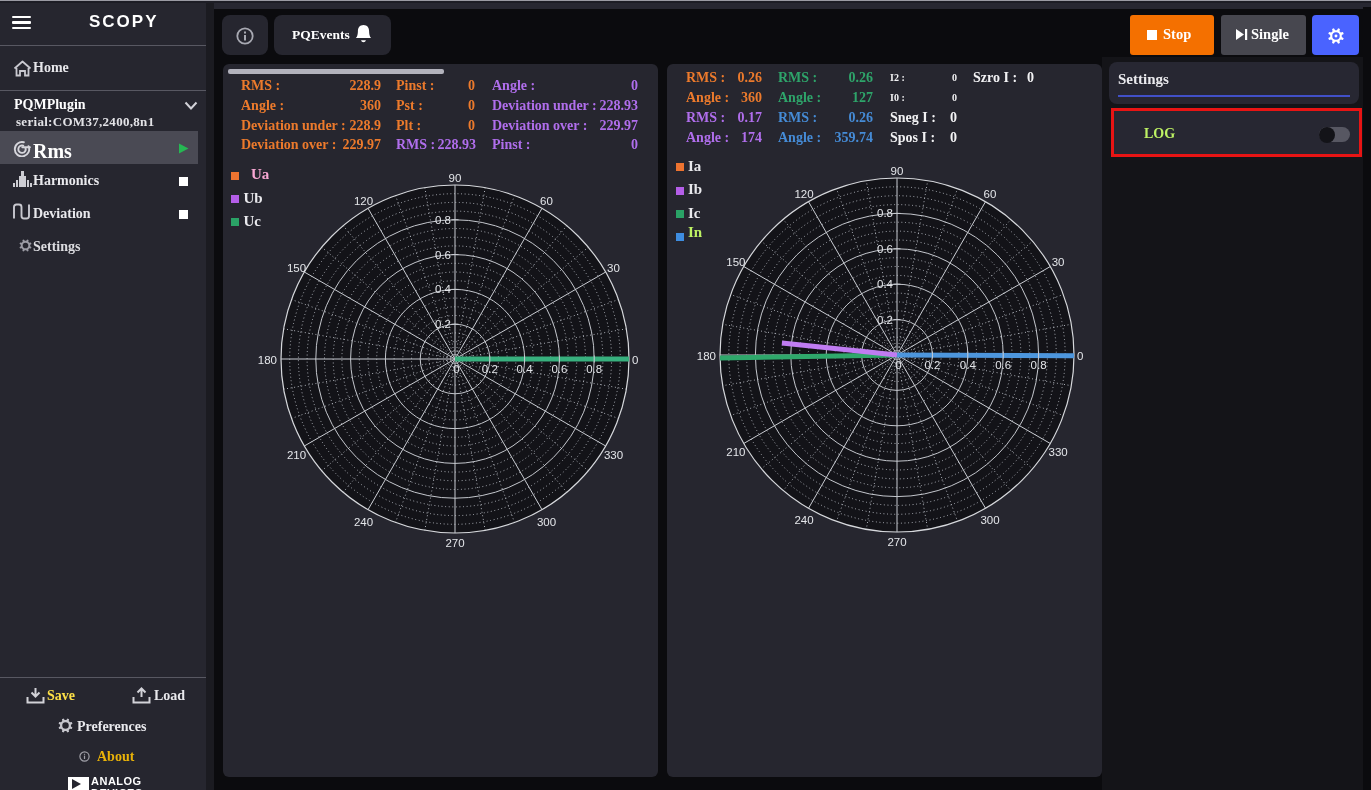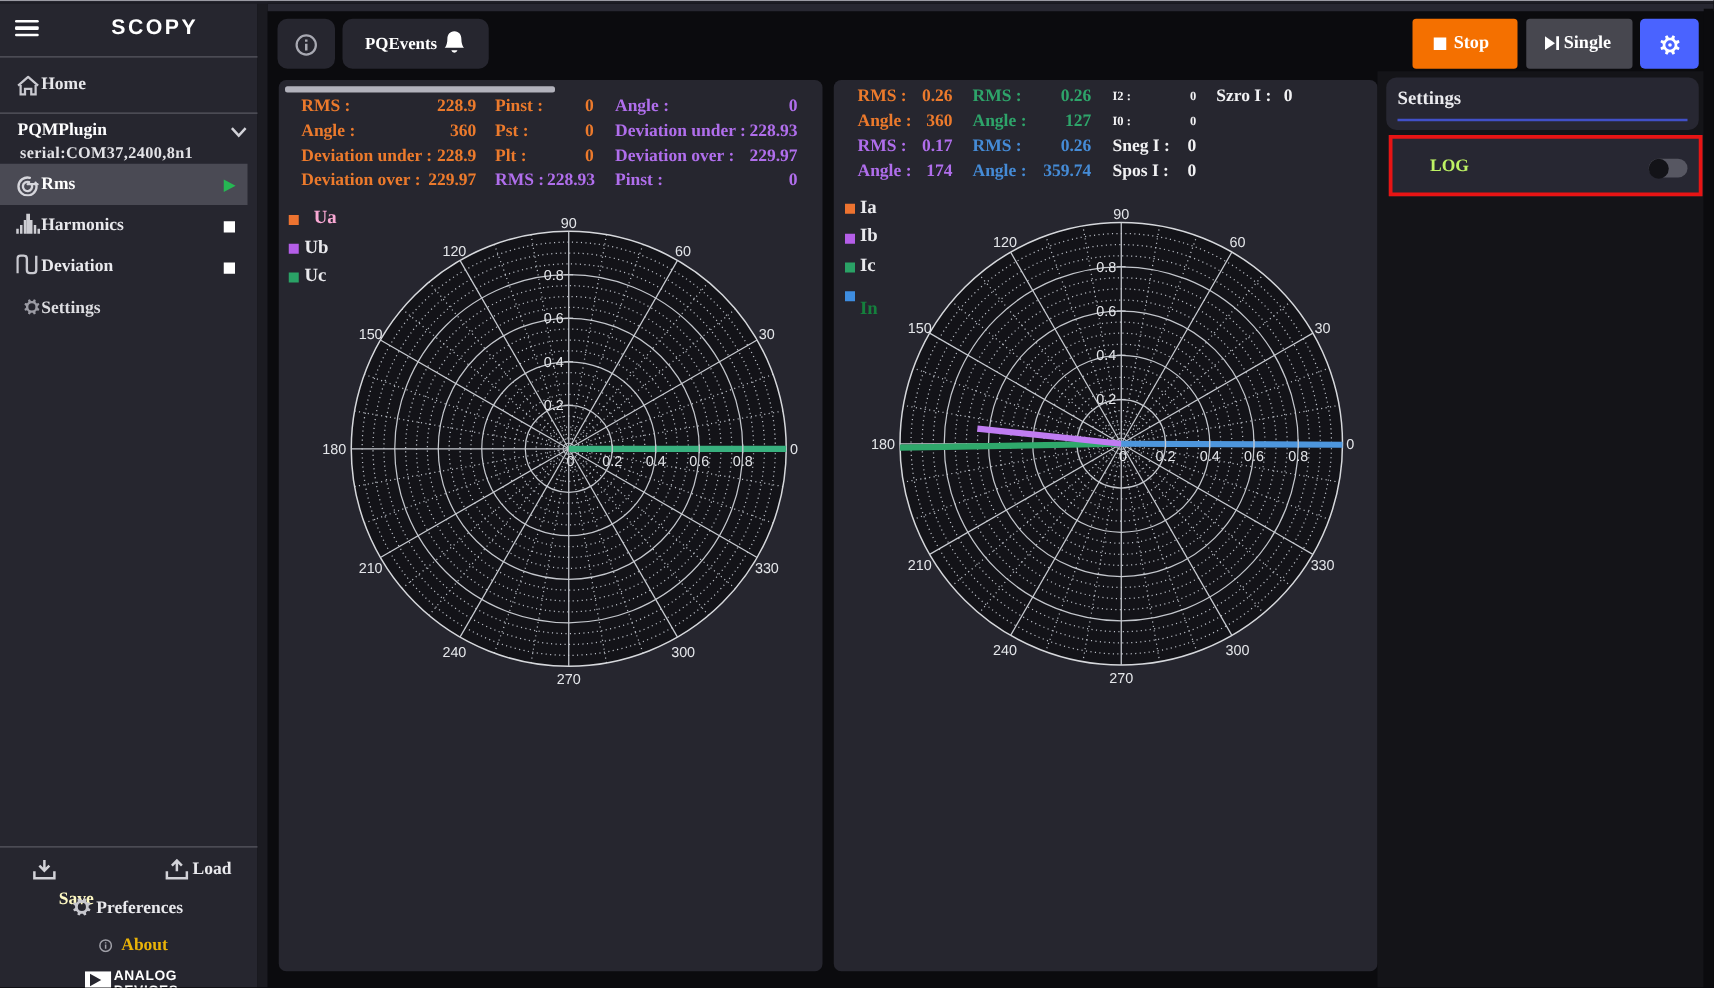--- a/index.html
+++ b/index.html
@@ -26,21 +26,21 @@
 <svg class="abs" style="left:184px;top:101px" width="14" height="10" viewBox="0 0 14 10">
 <path d="M1.5 1.5 L7 7.5 L12.5 1.5" fill="none" stroke="#d2d2d8" stroke-width="2"></path>
   </svg>
 <div class="abs" style="left:16px;top:113.5px;font:bold 13px 'Liberation Serif',serif;letter-spacing:0.3px;color:#e2e2e6">serial:COM37,2400,8n1</div>
 <div class="abs" style="left:0;top:131px;width:198px;height:33px;background:#4a4a54"></div>
 <svg class="abs" style="left:13px;top:139px" width="19" height="18" viewBox="0 0 19 18">
 <path d="M15.52 6.16 A7.2 7.2 0 1 1 10.86 2.25" fill="none" stroke="#d6d6dc" stroke-width="1.9" stroke-linecap="round" transform="translate(0,1)"></path>
 <path d="M12.48 7.93 A3.7 3.7 0 1 1 10.27 5.72" fill="none" stroke="#d6d6dc" stroke-width="1.9" stroke-linecap="round" transform="translate(0,1)"></path>
 <path d="M9.3 7.3 L16.9 7.3" fill="none" stroke="#d6d6dc" stroke-width="1.9" stroke-linecap="round" transform="translate(0,1)"></path>
 </svg>
-<div class="srow" style="top:140px;font-size:14px;color:#ffffff">Rms</div>
+<div class="srow" style="top:140px;font-size:20px;color:#ffffff">Rms</div>
 <svg class="abs" style="left:178px;top:142.5px" width="11" height="11" viewBox="0 0 11 11">
     <path d="M1 0.5 L10.5 5.5 L1 10.5 Z" fill="#26b753"></path>
   </svg>
 <div class="abs" style="left:13px;top:183px;width:2.2px;height:4px;background:#cdcdd3"></div>
 <div class="abs" style="left:15.8px;top:180px;width:2.2px;height:7px;background:#cdcdd3"></div>
 <div class="abs" style="left:18.6px;top:176px;width:2.2px;height:11px;background:#cdcdd3"></div>
 <div class="abs" style="left:21.4px;top:171px;width:2.2px;height:16px;background:#cdcdd3"></div>
 <div class="abs" style="left:24.2px;top:176px;width:2.2px;height:11px;background:#cdcdd3"></div>
 <div class="abs" style="left:27px;top:180px;width:2.2px;height:7px;background:#cdcdd3"></div>
 <div class="abs" style="left:29.8px;top:183px;width:2.2px;height:4px;background:#cdcdd3"></div>
@@ -53,21 +53,21 @@
 <div class="abs" style="left:178.5px;top:210px;width:9px;height:9px;background:#fff"></div>
 <svg class="abs" style="left:19px;top:239px" width="13" height="13" viewBox="0 0 24 24">
     <path d="M20.70 10.65 L23.10 9.00 L22.00 6.33 L19.13 6.85 L17.19 4.89 L17.72 2.03 L15.06 0.92 L13.40 3.31 L10.65 3.30 L9.00 0.90 L6.33 2.00 L6.85 4.87 L4.89 6.81 L2.03 6.28 L0.92 8.94 L3.31 10.60 L3.30 13.35 L0.90 15.00 L2.00 17.67 L4.87 17.15 L6.81 19.11 L6.28 21.97 L8.94 23.08 L10.60 20.69 L13.35 20.70 L15.00 23.10 L17.67 22.00 L17.15 19.13 L19.11 17.19 L21.97 17.72 L23.08 15.06 L20.69 13.40 Z M17.20 12 A5.2 5.2 0 1 0 6.80 12 A5.2 5.2 0 1 0 17.20 12 Z" fill="#9b9ba4" fill-rule="evenodd"></path>
   </svg>
 <div class="srow" style="top:238.5px;font-size:14px;color:#dcdce0">Settings</div>
 <div class="abs" style="left:0;top:677px;width:206px;height:1px;background:#585862"></div>
 <svg class="abs" style="left:26px;top:687px" width="19" height="17" viewBox="0 0 19 17">
 <path d="M9.5 1 L9.5 9 M5.5 5.5 L9.5 9.5 L13.5 5.5" fill="none" stroke="#d2d2d8" stroke-width="2"></path>
 <path d="M1.5 10 L1.5 15.5 L17.5 15.5 L17.5 10" fill="none" stroke="#d2d2d8" stroke-width="2"></path>
 </svg>
-<div class="abs" style="left:47px;top:712px;font:bold 14px 'Liberation Serif',serif;color:#fef9c3">Save</div>
+<div class="abs" style="left:47px;top:688px;font:bold 14px 'Liberation Serif',serif;color:#fde047">Save</div>
 <svg class="abs" style="left:132px;top:687px" width="19" height="17" viewBox="0 0 19 17">
 <path d="M9.5 10 L9.5 2 M5.5 5.5 L9.5 1.5 L13.5 5.5" fill="none" stroke="#d2d2d8" stroke-width="2"></path>
 <path d="M1.5 10 L1.5 15.5 L17.5 15.5 L17.5 10" fill="none" stroke="#d2d2d8" stroke-width="2"></path>
 </svg>
 <div class="abs" style="left:154px;top:688px;font:bold 14px 'Liberation Serif',serif;color:#e9e9ed">Load</div>
 <svg class="abs" style="left:58px;top:718px" width="15" height="15" viewBox="0 0 24 24">
     <path d="M20.70 10.65 L23.10 9.00 L22.00 6.33 L19.13 6.85 L17.19 4.89 L17.72 2.03 L15.06 0.92 L13.40 3.31 L10.65 3.30 L9.00 0.90 L6.33 2.00 L6.85 4.87 L4.89 6.81 L2.03 6.28 L0.92 8.94 L3.31 10.60 L3.30 13.35 L0.90 15.00 L2.00 17.67 L4.87 17.15 L6.81 19.11 L6.28 21.97 L8.94 23.08 L10.60 20.69 L13.35 20.70 L15.00 23.10 L17.67 22.00 L17.15 19.13 L19.11 17.19 L21.97 17.72 L23.08 15.06 L20.69 13.40 Z M17.20 12 A5.2 5.2 0 1 0 6.80 12 A5.2 5.2 0 1 0 17.20 12 Z" fill="#c6c6cd" fill-rule="evenodd"></path>
   </svg>
 <div class="abs" style="left:77px;top:718.5px;font:bold 14px 'Liberation Serif',serif;color:#e9e9ed">Preferences</div>
 <svg class="abs" style="left:79px;top:751px" width="11" height="11" viewBox="0 0 11 11">
@@ -307,21 +307,21 @@
     <span>Szro I :</span>
     <span>0</span>
   </div>
 <div style="position:absolute;left:676px;top:163.3px;width:8px;height:8px;background:#ed7330"></div>
 <div style="position:absolute;left:688px;top:157.8px;font:bold 15px 'Liberation Serif',serif;color:#e9e9ed">Ia</div>
 <div style="position:absolute;left:676px;top:186.8px;width:8px;height:8px;background:#b45ee8"></div>
 <div style="position:absolute;left:688px;top:181.3px;font:bold 15px 'Liberation Serif',serif;color:#e9e9ed">Ib</div>
 <div style="position:absolute;left:676px;top:210px;width:8px;height:8px;background:#2aa266"></div>
 <div style="position:absolute;left:688px;top:204.5px;font:bold 15px 'Liberation Serif',serif;color:#e9e9ed">Ic</div>
 <div style="position:absolute;left:676px;top:233.1px;width:8px;height:8px;background:#3e8de0"></div>
-<div style="position:absolute;left:688px;top:239px;font:bold 15px 'Liberation Serif',serif;color:#15803d">In</div>
+<div style="position:absolute;left:688px;top:224px;font:bold 15px 'Liberation Serif',serif;color:#bef264">In</div>
 <svg style="position:absolute;left:684.3px;top:142.0px" width="426" height="426" viewBox="0 0 426 426">
 <circle cx="213" cy="213" r="177" fill="#131318"></circle>
 <circle cx="213" cy="213" r="8.8" stroke="#bcc0c8" stroke-width="1" stroke-dasharray="0.9,2.7" fill="none" opacity="1"></circle>
 <circle cx="213" cy="213" r="17.7" stroke="#bcc0c8" stroke-width="1" stroke-dasharray="0.9,2.7" fill="none" opacity="1"></circle>
 <circle cx="213" cy="213" r="26.5" stroke="#bcc0c8" stroke-width="1" stroke-dasharray="0.9,2.7" fill="none" opacity="1"></circle>
 <circle cx="213" cy="213" r="44.2" stroke="#bcc0c8" stroke-width="1" stroke-dasharray="0.9,2.7" fill="none" opacity="1"></circle>
 <circle cx="213" cy="213" r="53.1" stroke="#bcc0c8" stroke-width="1" stroke-dasharray="0.9,2.7" fill="none" opacity="1"></circle>
 <circle cx="213" cy="213" r="61.9" stroke="#bcc0c8" stroke-width="1" stroke-dasharray="0.9,2.7" fill="none" opacity="1"></circle>
 <circle cx="213" cy="213" r="79.6" stroke="#bcc0c8" stroke-width="1" stroke-dasharray="0.9,2.7" fill="none" opacity="1"></circle>
 <circle cx="213" cy="213" r="88.5" stroke="#bcc0c8" stroke-width="1" stroke-dasharray="0.9,2.7" fill="none" opacity="1"></circle>

